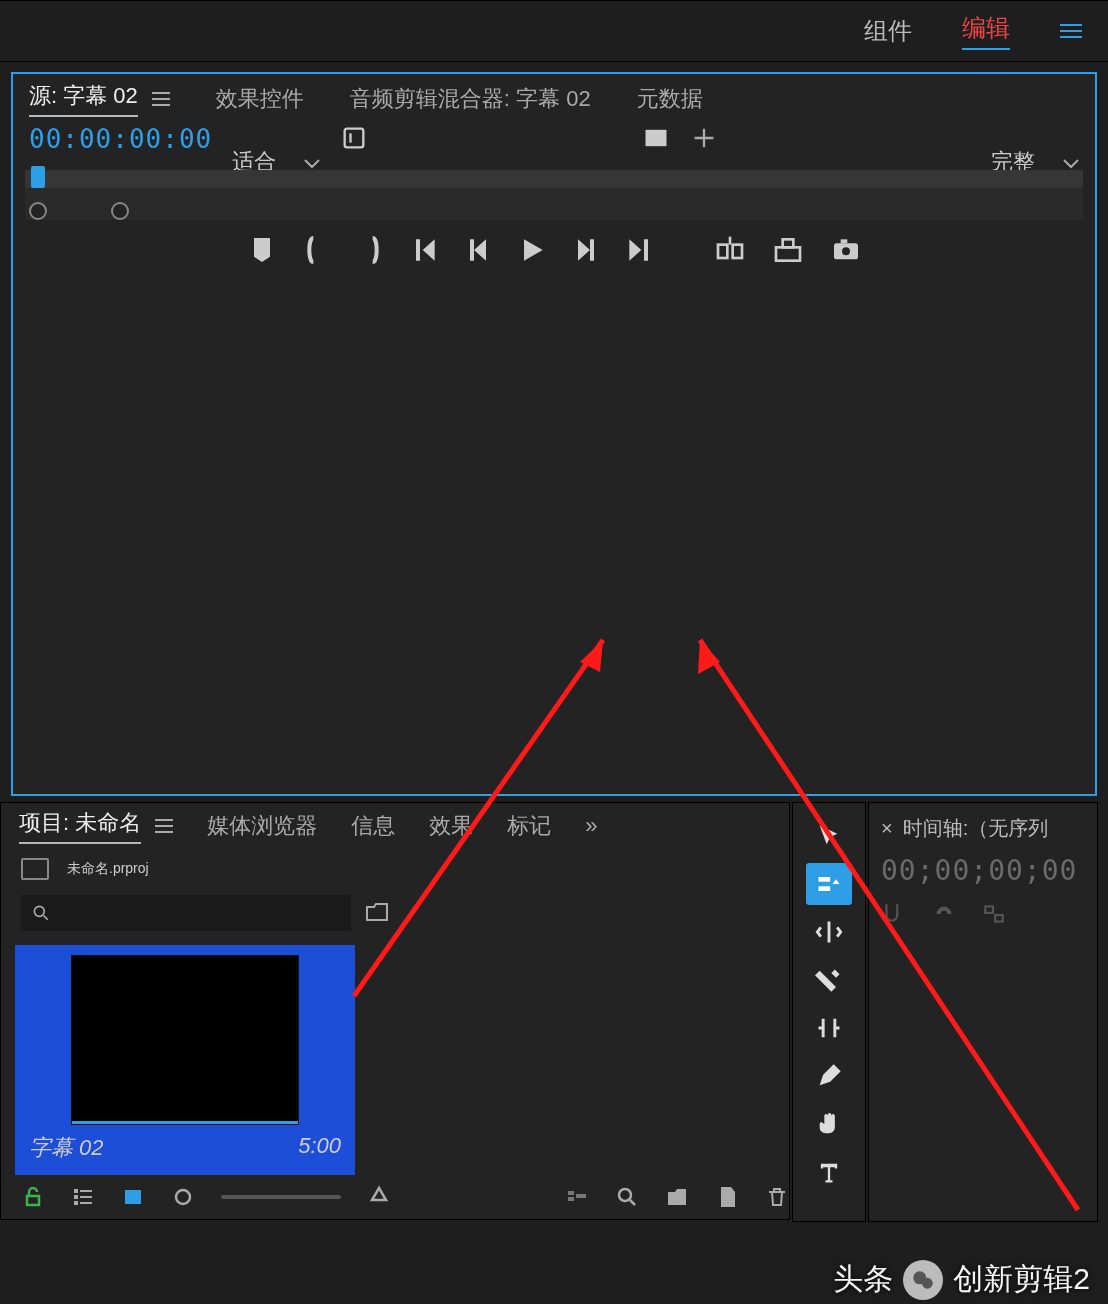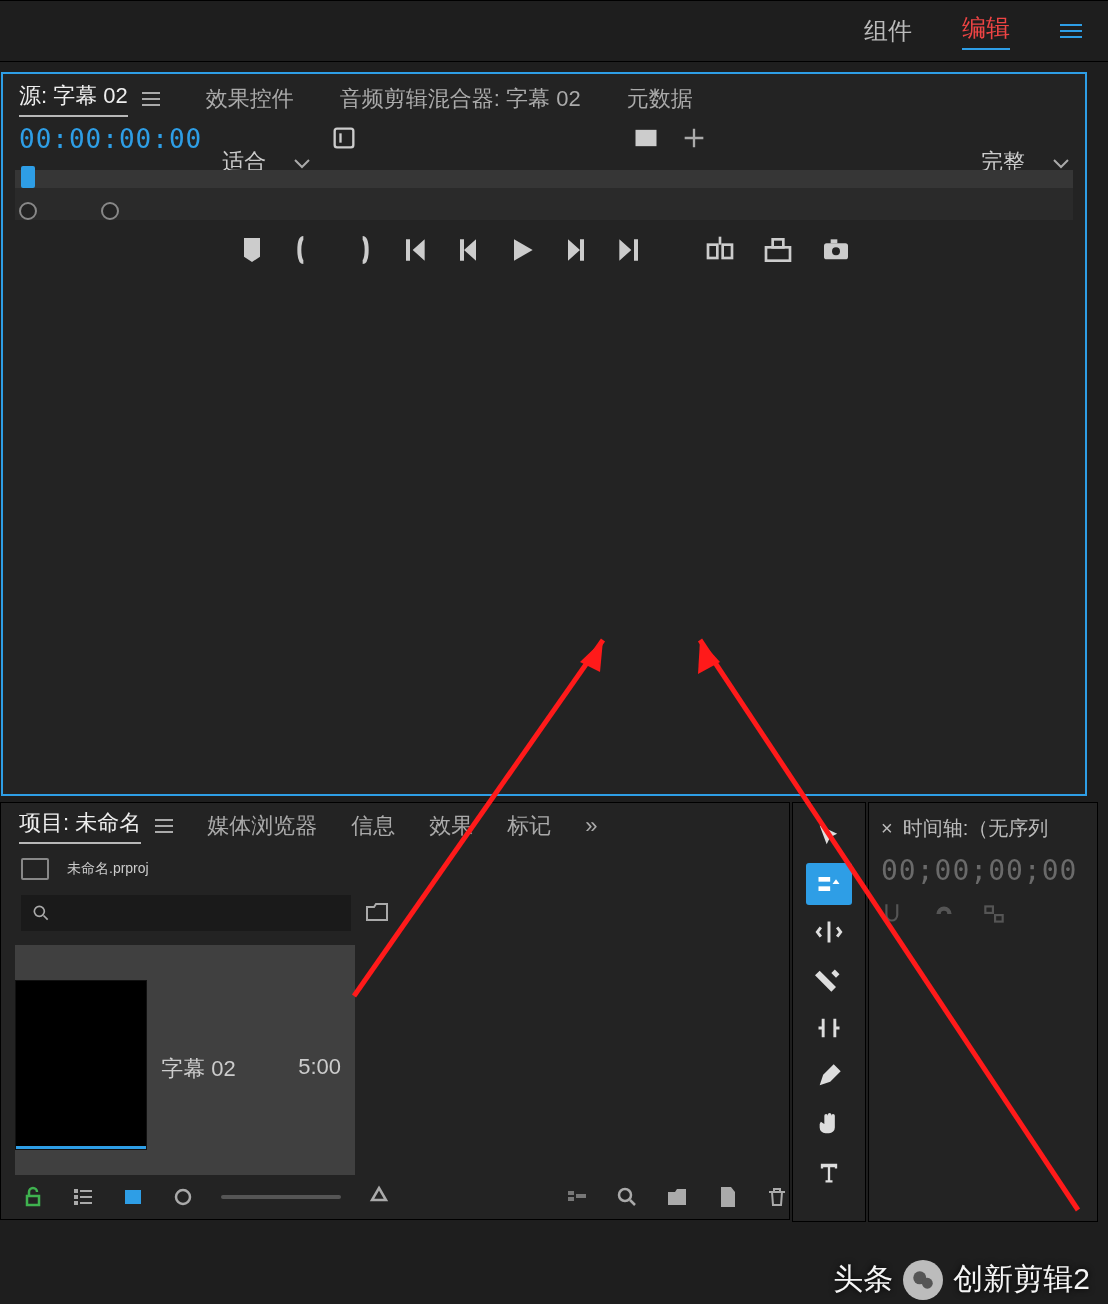--- a/index.html
+++ b/index.html
@@ -32,21 +32,21 @@
   }
   .ws-more {
     width: 22px; height: 14px;
     display: flex; flex-direction: column; justify-content: space-between;
   }
   .ws-more span { height: 2px; background: #2e9ee6; }
 
   
   .source-panel {
     position: absolute;
-    top: 72px; left: 1px;
+    top: 72px; left: 11px;
     width: 1086px; height: 724px;
     border: 2px solid #2e9ee6;
     background: #232323;
     display: flex; flex-direction: column;
   }
   .panel-tabs {
     display: flex;
     gap: 46px;
     align-items: center;
     height: 50px;
@@ -164,24 +164,25 @@
   .sel-info { color: #bbb; font-size: 22px; margin-left: 100px; }
 
   .bins-area {
     flex: 1;
     display: flex;
     align-items: flex-start;
     padding: 8px 0 0 14px;
   }
   .clip-card {
     width: 340px; height: 230px;
-    background: #404040;
-    display: flex; flex-direction: row;
+    background: #1d4ed8;
+    display: flex; flex-direction: column;
     align-items: center;
     padding-top: 10px;
+    font-style: italic;
   }
   .clip-thumb {
     width: 228px; height: 170px;
     background: #000;
     border: 1px solid #111;
     position: relative;
   }
   .clip-thumb::after {
     content: ""; position: absolute; left: 0; bottom: 0; width: 100%; height: 3px; background: #2e9ee6;
   }

